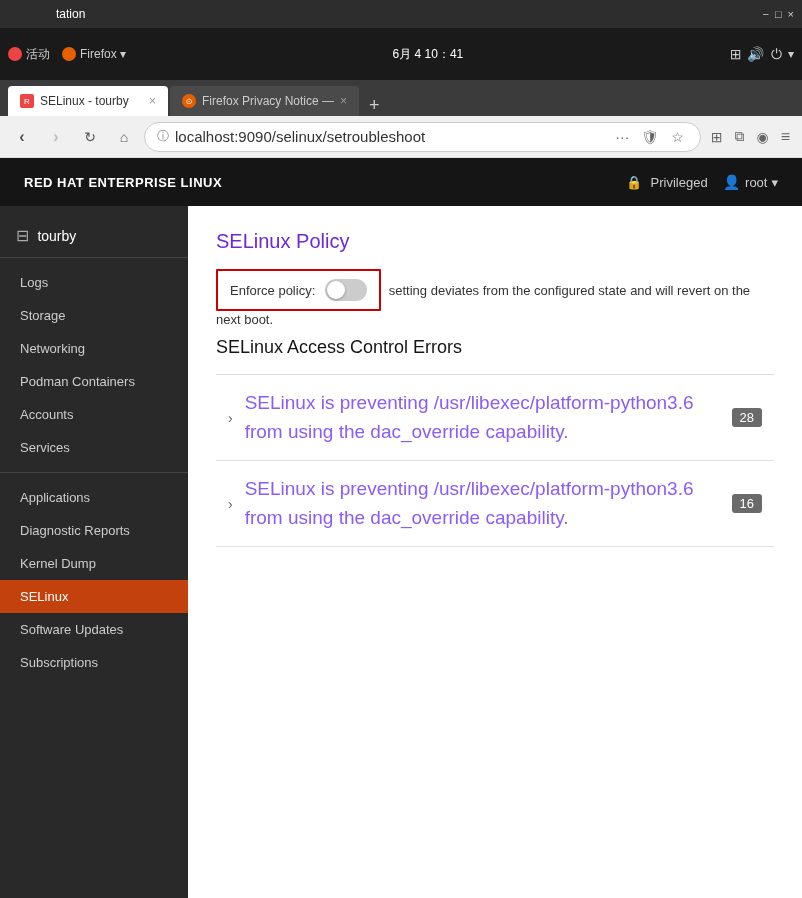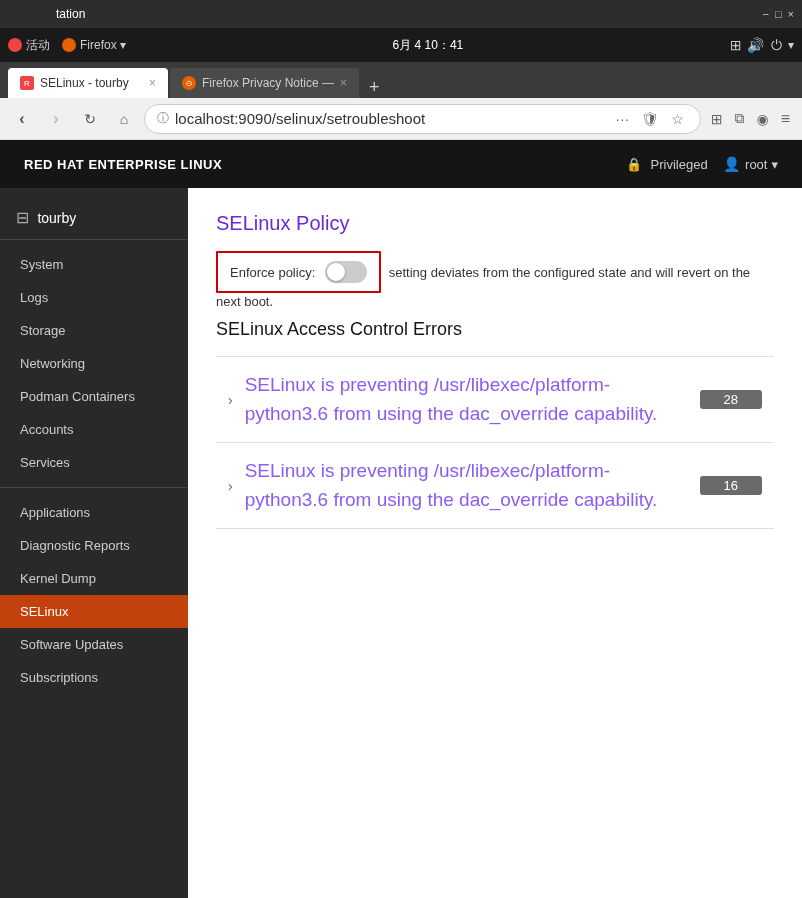--- a/index.html
+++ b/index.html
@@ -16,21 +16,21 @@
       padding: 0 8px;
       font-size: 12px;
     }
     .os-topbar-left { display: flex; align-items: center; gap: 8px; margin-left: 48px; }
     .os-topbar-right { display: flex; align-items: center; gap: 6px; font-size: 11px; color: #ccc; }
 
     
     .taskbar {
       background: #1a1a1a;
       color: #fff;
-      height: 34px;
+      height: 52px;
       display: flex;
       align-items: center;
       padding: 0 8px;
       gap: 8px;
       font-size: 12px;
     }
     .taskbar-menu { display: flex; gap: 12px; align-items: center; color: #ccc; }
     .taskbar-icons { display: flex; gap: 6px; align-items: center; }
 
     
@@ -219,21 +219,21 @@
     .error-text {
       flex: 1;
       font-size: 19px;
       color: #8b5cf6;
       line-height: 1.5;
     }
     .error-count {
       background: #6a6a6a;
       color: #fff;
       border-radius: 3px;
-      padding: 2px 24px;
+      padding: 2px 8px;
       font-size: 13px;
       flex-shrink: 0;
     }
   </style>
 </head>
 <body>
 
 <div class="os-topbar">
   <div class="os-topbar-left">
     <span>tation</span>
@@ -322,21 +322,20 @@
     </div>
   </div>
 
   <div class="rhel-main">
 
     <div class="sidebar">
       <div class="sidebar-host">
         <span class="sidebar-host-icon">⊟</span>
         <span>tourby</span>
       </div>
-      <div class="sidebar-item">System</div>
       <div class="sidebar-item">Logs</div>
       <div class="sidebar-item">Storage</div>
       <div class="sidebar-item">Networking</div>
       <div class="sidebar-item">Podman Containers</div>
       <div class="sidebar-item">Accounts</div>
       <div class="sidebar-item">Services</div>
       <div class="sidebar-divider"></div>
       <div class="sidebar-item">Applications</div>
       <div class="sidebar-item">Diagnostic Reports</div>
       <div class="sidebar-item">Kernel Dump</div>

